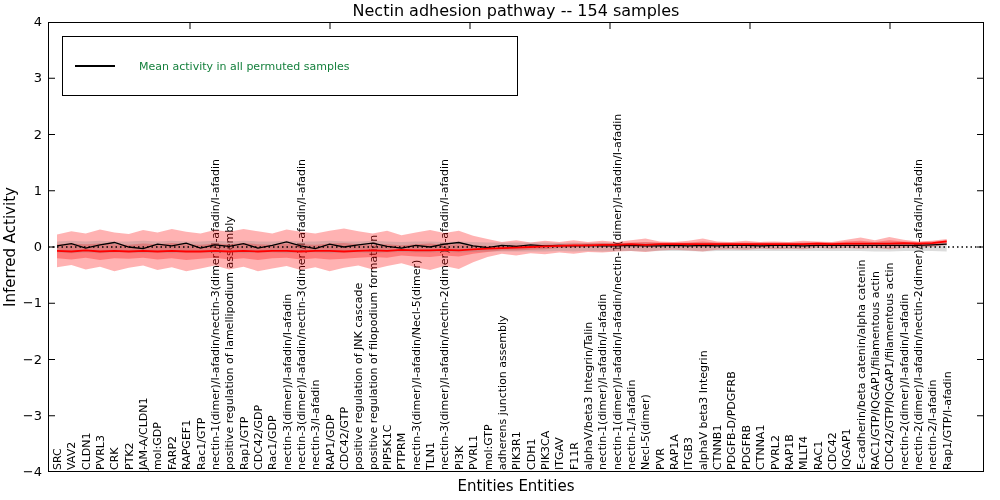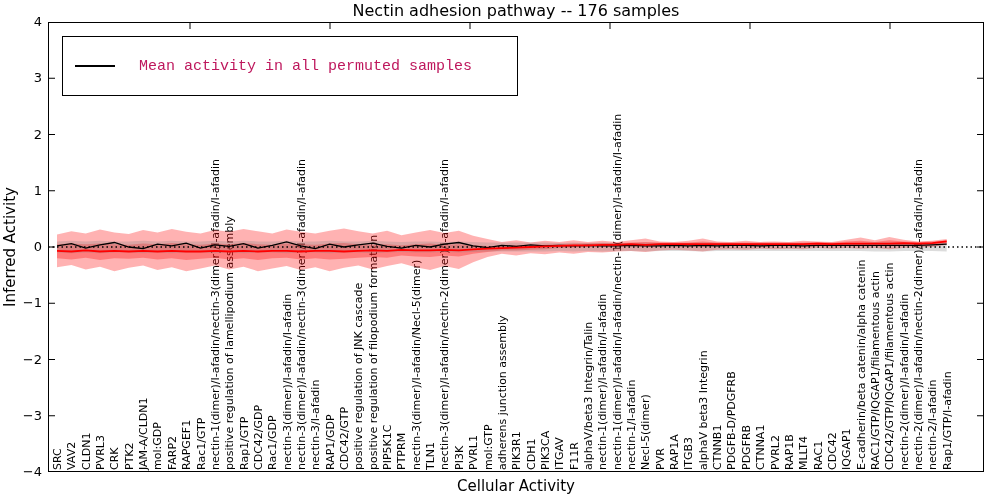--- a/index.html
+++ b/index.html
@@ -19,28 +19,28 @@
   .chart-svg{position:absolute;left:48px;top:22px;width:936px;height:450px;
              pointer-events:none;}
   .ytick-label{position:absolute;left:0;width:42px;text-align:right;font-size:13px;
                color:#000;line-height:18px;}
   .legend{position:absolute;left:62px;top:36px;width:456px;height:60px;
           background:#ffffff;border:1.5px solid #000;box-sizing:border-box;
           display:flex;flex-direction:column;justify-content:center;gap:4px;}
   .legend-row{display:flex;align-items:center;height:24px;}
   .legend-line{display:inline-block;width:40px;height:0;border-top:2px solid #000;
                margin-left:12px;margin-right:24px;flex:0 0 auto;}
-  .legend-text{font-size:15px;color:#be185d;white-space:nowrap;font-family:Liberation Mono, monospace;}
+  .legend-text{font-size:11px;color:#15803d;white-space:nowrap;}
 </style>
 </head>
 <body>
 
 <div class="figure">
 
-  <div class="title">Nectin adhesion pathway -- 176 samples</div>
+  <div class="title">Nectin adhesion pathway -- 154 samples</div>
 
   <div class="ylabel">Inferred Activity</div>
 
   <div class="plot-area" id="plot-area">
       <div class="xtick-label" style="left: 16px; bottom: 2px;">SRC</div>
       <div class="xtick-label" style="left: 30.35px; bottom: 2px;">VAV2</div>
       <div class="xtick-label" style="left: 44.7px; bottom: 2px;">CLDN1</div>
       <div class="xtick-label" style="left: 59.05px; bottom: 2px;">PVRL3</div>
       <div class="xtick-label" style="left: 73.4px; bottom: 2px;">CRK</div>
       <div class="xtick-label" style="left: 87.75px; bottom: 2px;">PTK2</div>
@@ -149,15 +149,15 @@
       <div class="ytick-label" style="top: 463px;">−4</div>
     </div>
 
   <div class="legend">
     <div class="legend-row">
       <span class="legend-line" id="legend-line-0" style="border-top-color: rgb(0, 0, 0);"></span>
       <span class="legend-text">Mean activity in all permuted samples</span>
     </div>
   </div>
 
-  <div class="xlabel">Cellular Activity</div>
+  <div class="xlabel">Entities Entities</div>
 
 </div>
 
 </body></html>

